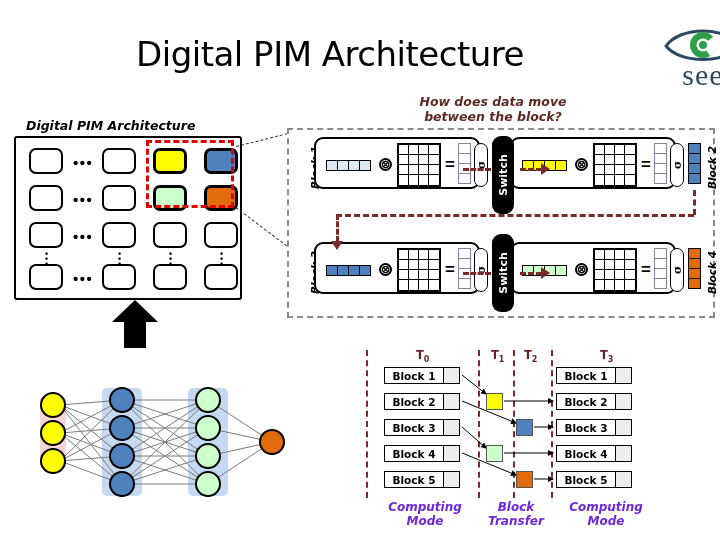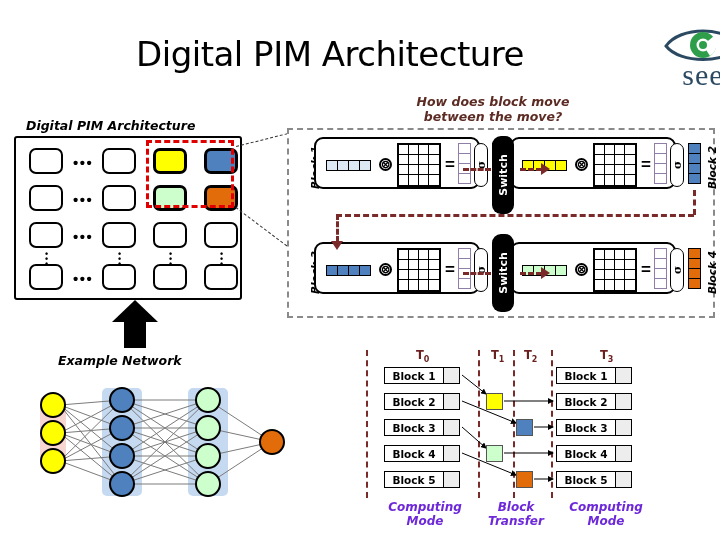--- a/index.html
+++ b/index.html
@@ -259,22 +259,22 @@
 
   <div class="thin-dash" style="left:236px; top:146px; width:58px; transform: rotate(-14deg);"></div>
   <div class="thin-dash" style="left:236px; top:207px; width:110px; transform: rotate(37deg);"></div>
 
   <div class="up-arrow">
     <div class="arrow-head"></div>
     <div class="arrow-stem"></div>
   </div>
 
   <div class="question">
-    <span>How does block move</span><br>
-    <span>between the move?</span>
+    <span>How does data move</span><br>
+    <span>between the block?</span>
   </div>
 
   <div class="panel"></div>
 
   <div class="blockwrap" style="left:300px; top:137px; width:180px; height:58px;">
     <div class="block-label left" style="left:9px; top:52px;">Block 1</div>
     <div class="block-body" style="left:14px; top:0; width:166px; height:52px;">
       <div class="hvec" style="left:10px; top:21px;">
         <i style="background:#dce9f5;"></i>
           <i style="background:#dce9f5;"></i>
@@ -473,21 +473,20 @@
 
   <div class="route-v" style="left:693px; top:190px; height:25px;"></div>
   <div class="route-h" style="left:336px; top:214px; width:358px;"></div>
   <div class="route-v" style="left:336px; top:214px; height:28px;"></div>
   <div class="route-arrow-d" style="left:331px; top:241px;"></div>
 
   <div class="route-h" style="left:463px; top:272px; width:28px;"></div>
   <div class="route-h" style="left:520px; top:272px; width:22px;"></div>
   <div class="route-arrow-r" style="left:541px; top:267px;"></div>
 
-  <div class="net-caption">Example Network</div>
   <div class="net">
     <div class="lyr-bg" style="left:26px; top:18px;  width:26px; height:74px; background:#f7d5d0;"></div>
     <div class="lyr-bg" style="left:88px; top:10px;  width:40px; height:108px; background:#c5d9f1;"></div>
     <div class="lyr-bg" style="left:174px; top:10px; width:40px; height:108px; background:#c5d9f1;"></div>
 
     <svg width="290" height="130">
       <g stroke="#7b7b7b" stroke-width="1" fill="none">
         <line x1="46" y1="27" x2="108" y2="22"></line>
           <line x1="46" y1="27" x2="108" y2="50"></line>
         <line x1="46" y1="27" x2="108" y2="78"></line>

